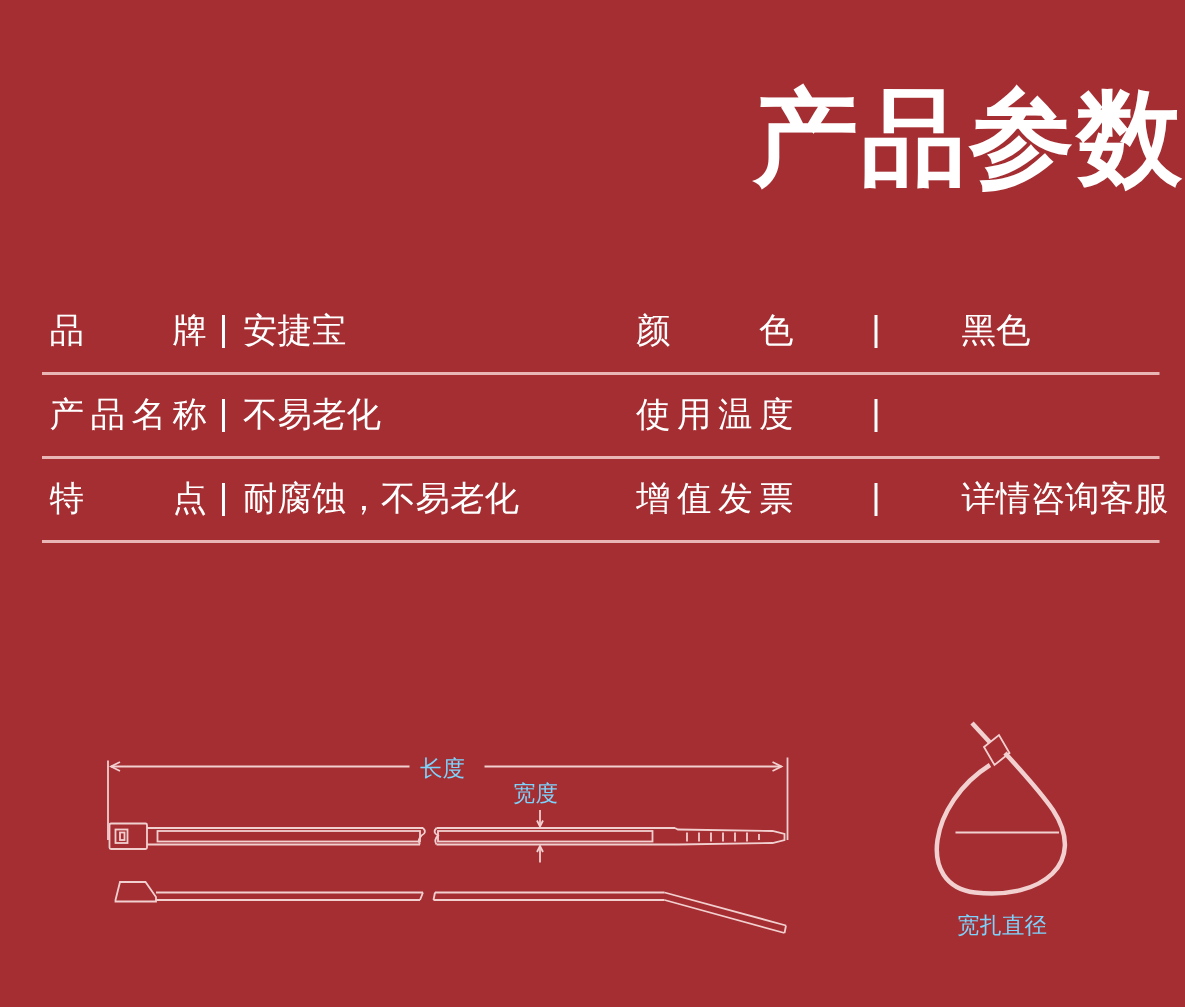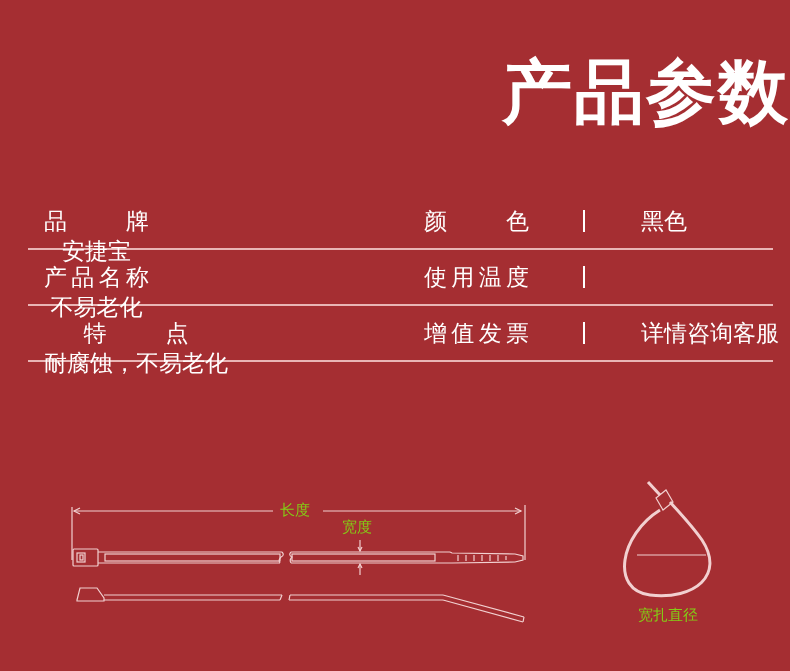--- a/index.html
+++ b/index.html
@@ -20,26 +20,26 @@
     }
     .row {
       position: relative; height: 54px;
       border-bottom: 2px solid #E9B5B5;
     }
     .cell {
       position: absolute; top: 12px; height: 30px;
       font-size: 23px; line-height: 30px; white-space: nowrap;
       display: flex; align-items: center;
     }
-    .cell.left { left: 16px; flex-direction: column; }
+    .cell.left { left: 5px; }
     .cell.right { left: 396px; gap: 44px; }
     .label { display: inline-block; width: 105px; text-align: justify; text-align-last: justify; }
     .sep { display: inline-block; width: 2px; height: 22px; background: #fff; margin: 0 12px 0 10px; }
     .diagram { position: absolute; left: 0; top: 470px; width: 790px; height: 200px; }
-    .diag-label { position: absolute; font-size: 15px; line-height: 18px; color: #84cc16; font-family: Liberation Mono, monospace; }
+    .diag-label { position: absolute; font-size: 15px; line-height: 18px; color: #7dd3fc; }
   </style>
 </head>
 <body>
 
 <div class="title">产品参数</div>
 
 <div class="specs">
   <div class="row">
     <div class="cell left">
       <span class="label">品牌</span>

